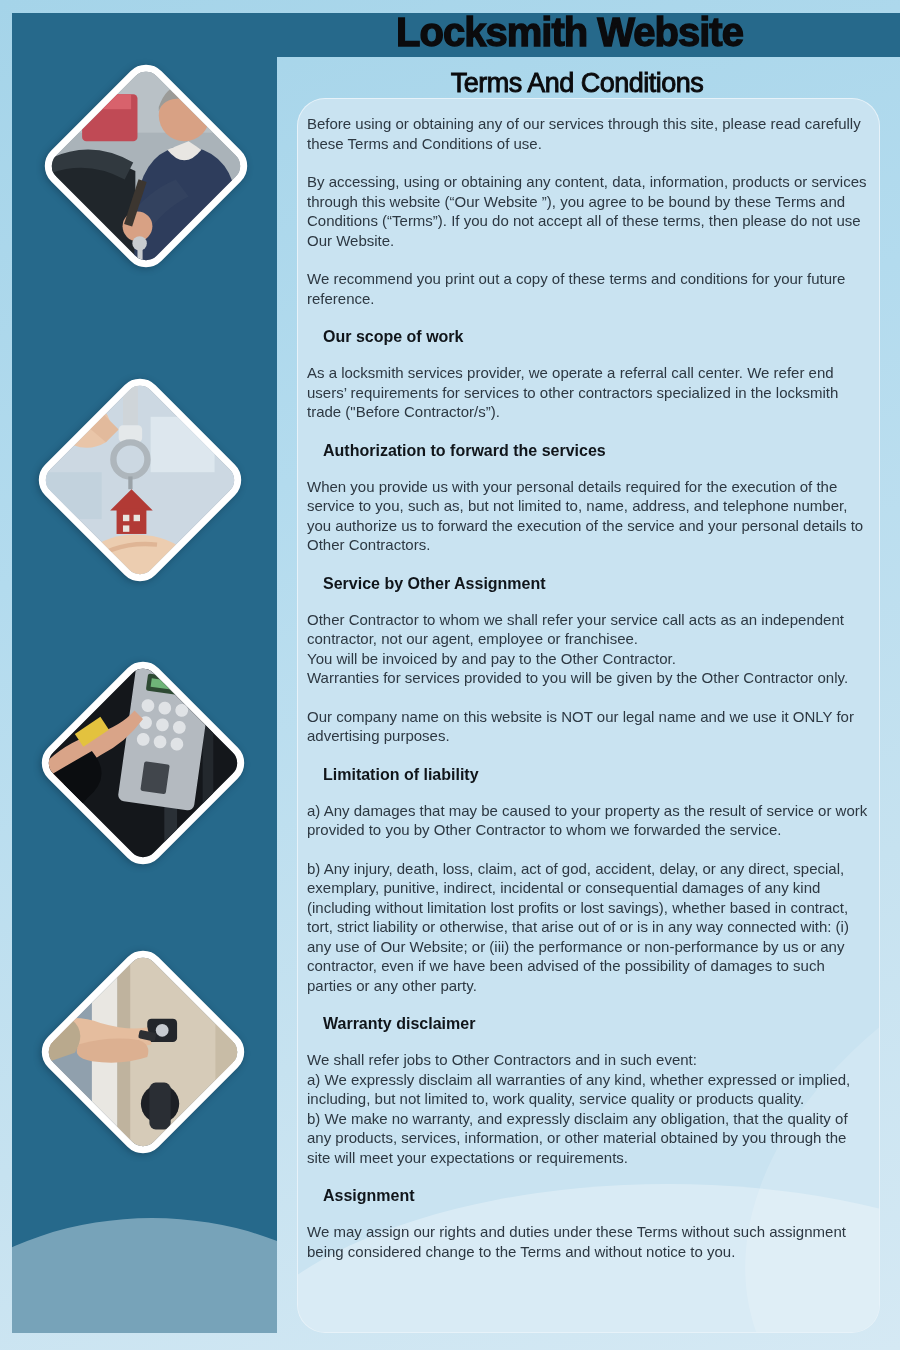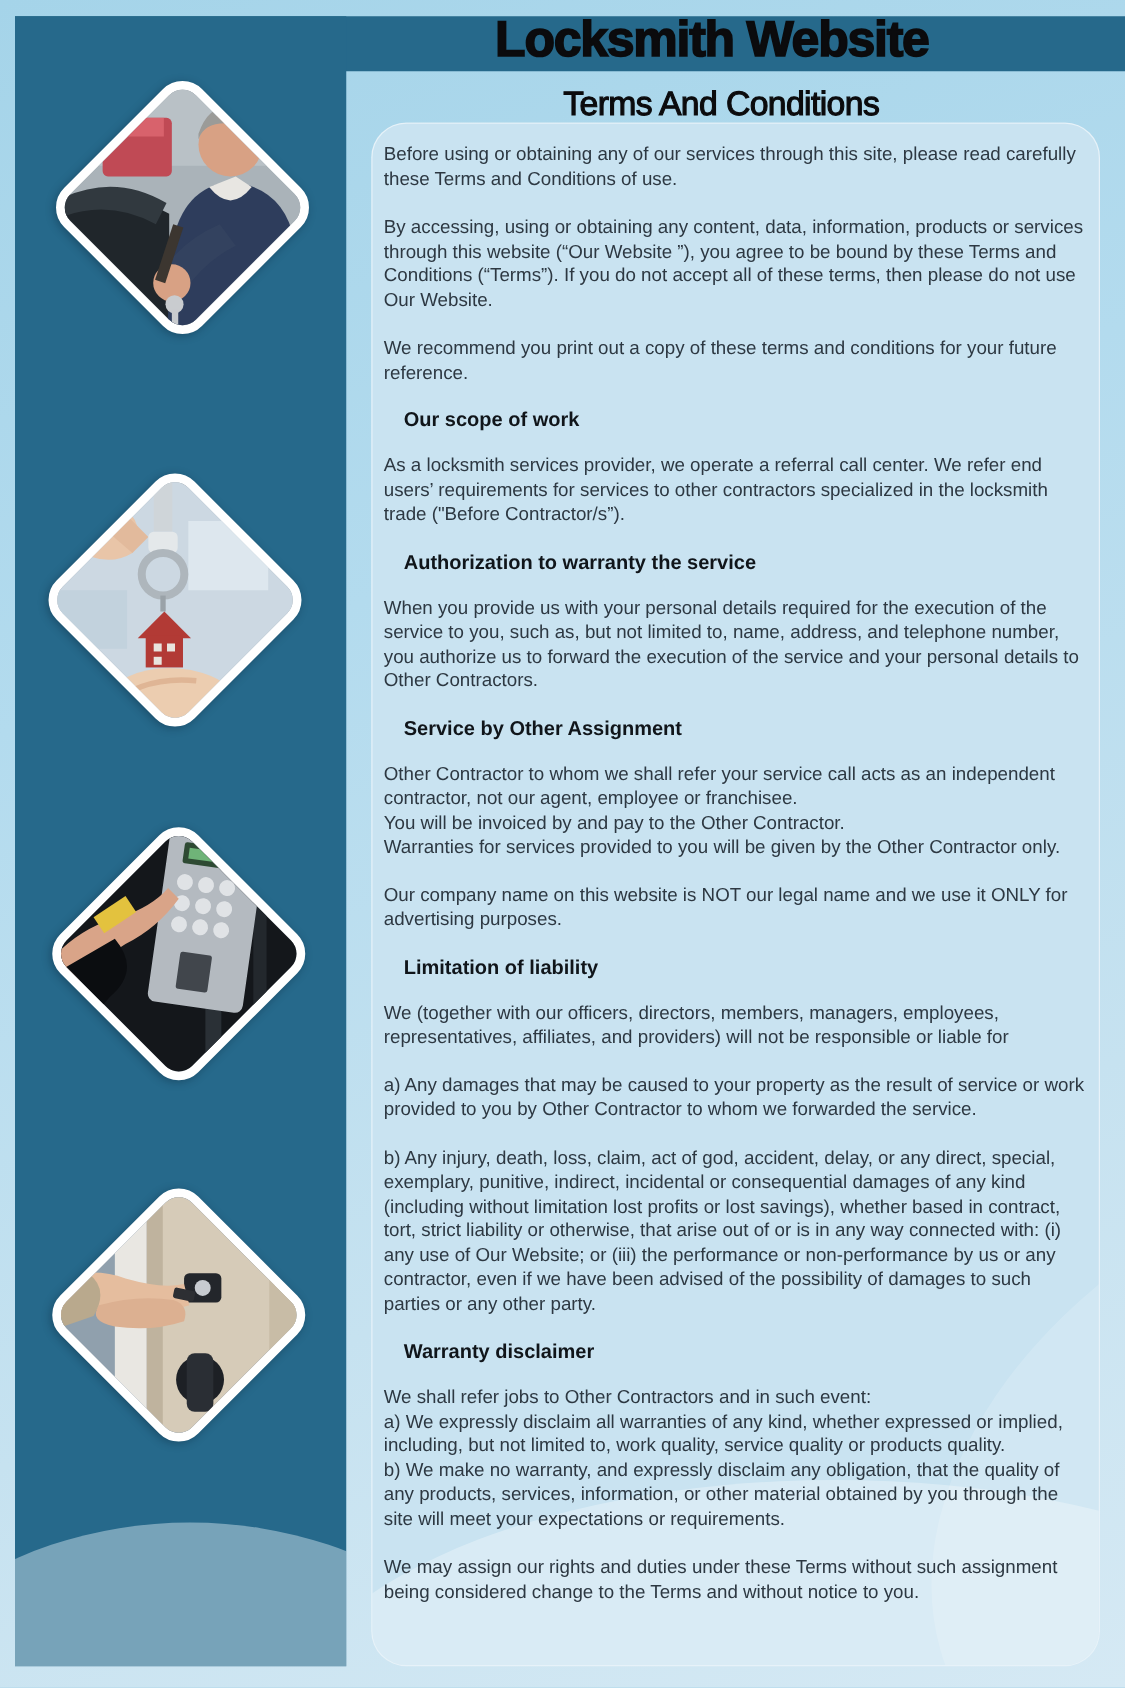--- a/index.html
+++ b/index.html
@@ -161,46 +161,46 @@
       <p>Before using or obtaining any of our services through this site, please read carefully these Terms and Conditions of use.</p>
       <p>By accessing, using or obtaining any content, data, information, products or services through this website (“Our Website ”), you agree to be bound by these Terms and Conditions (“Terms”). If you do not accept all of these terms, then please do not use Our Website.</p>
       <p>We recommend you print out a copy of these terms and conditions for your future reference.</p>
 
       <div class="section">
         <h3>Our scope of work</h3>
         <p>As a locksmith services provider, we operate a referral call center. We refer end users’ requirements for services to other contractors specialized in the locksmith trade ("Before Contractor/s”).</p>
       </div>
 
       <div class="section">
-        <h3>Authorization to warranty the service</h3>
+        <h3>Authorization to forward the services</h3>
         <p>When you provide us with your personal details required for the execution of the service to you, such as, but not limited to, name, address, and telephone number, you authorize us to forward the execution of the service and your personal details to Other Contractors.</p>
       </div>
 
       <div class="section">
         <h3>Service by Other Assignment</h3>
         <p>Other Contractor to whom we shall refer your service call acts as an independent contractor, not our agent, employee or franchisee.
 You will be invoiced by and pay to the Other Contractor.
 Warranties for services provided to you will be given by the Other Contractor only.</p>
         <p>Our company name on this website is NOT our legal name and we use it ONLY for advertising purposes.</p>
       </div>
 
       <div class="section">
         <h3>Limitation of liability</h3>
-        <p>We (together with our officers, directors, members, managers, employees, representatives, affiliates, and providers) will not be responsible or liable for</p>
         <p>a) Any damages that may be caused to your property as the result of service or work provided to you by Other Contractor to whom we forwarded the service.</p>
         <p>b) Any injury, death, loss, claim, act of god, accident, delay, or any direct, special, exemplary, punitive, indirect, incidental or consequential damages of any kind (including without limitation lost profits or lost savings), whether based in contract, tort, strict liability or otherwise, that arise out of or is in any way connected with: (i) any use of Our Website; or (iii) the performance or non-performance by us or any contractor, even if we have been advised of the possibility of damages to such parties or any other party.</p>
       </div>
 
       <div class="section">
         <h3>Warranty disclaimer</h3>
         <p>We shall refer jobs to Other Contractors and in such event:
 a) We expressly disclaim all warranties of any kind, whether expressed or implied, including, but not limited to, work quality, service quality or products quality.
 b) We make no warranty, and expressly disclaim any obligation, that the quality of any products, services, information, or other material obtained by you through the site will meet your expectations or requirements.</p>
       </div>
 
       <div class="section">
+        <h3>Assignment</h3>
         <p>We may assign our rights and duties under these Terms without such assignment being considered change to the Terms and without notice to you.</p>
       </div>
 
     </div>
   </div>
 
 </div>
 
 </body></html>

